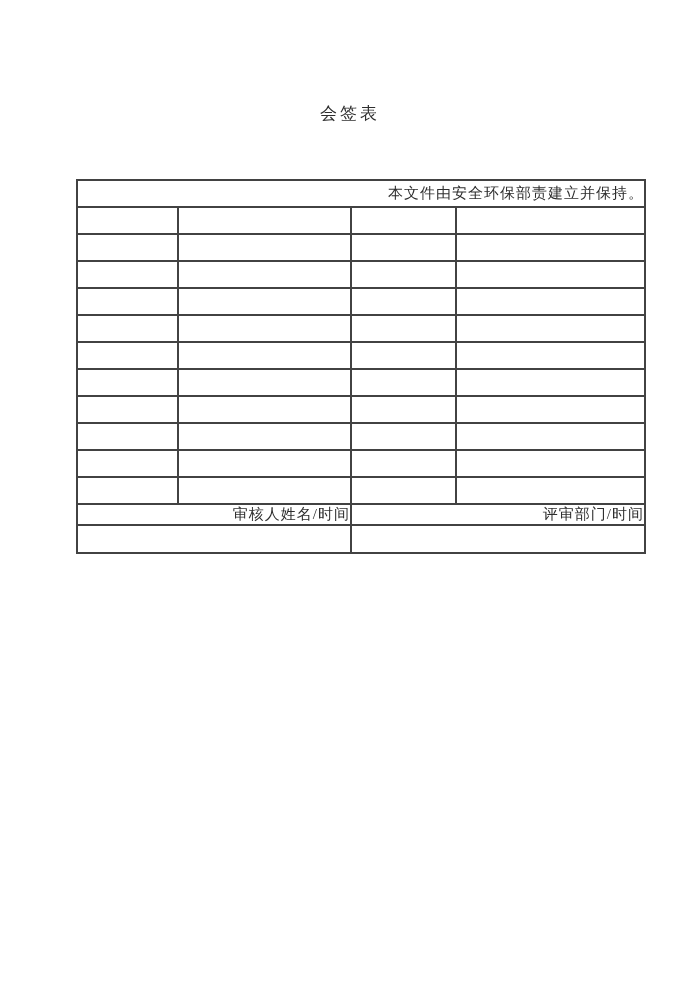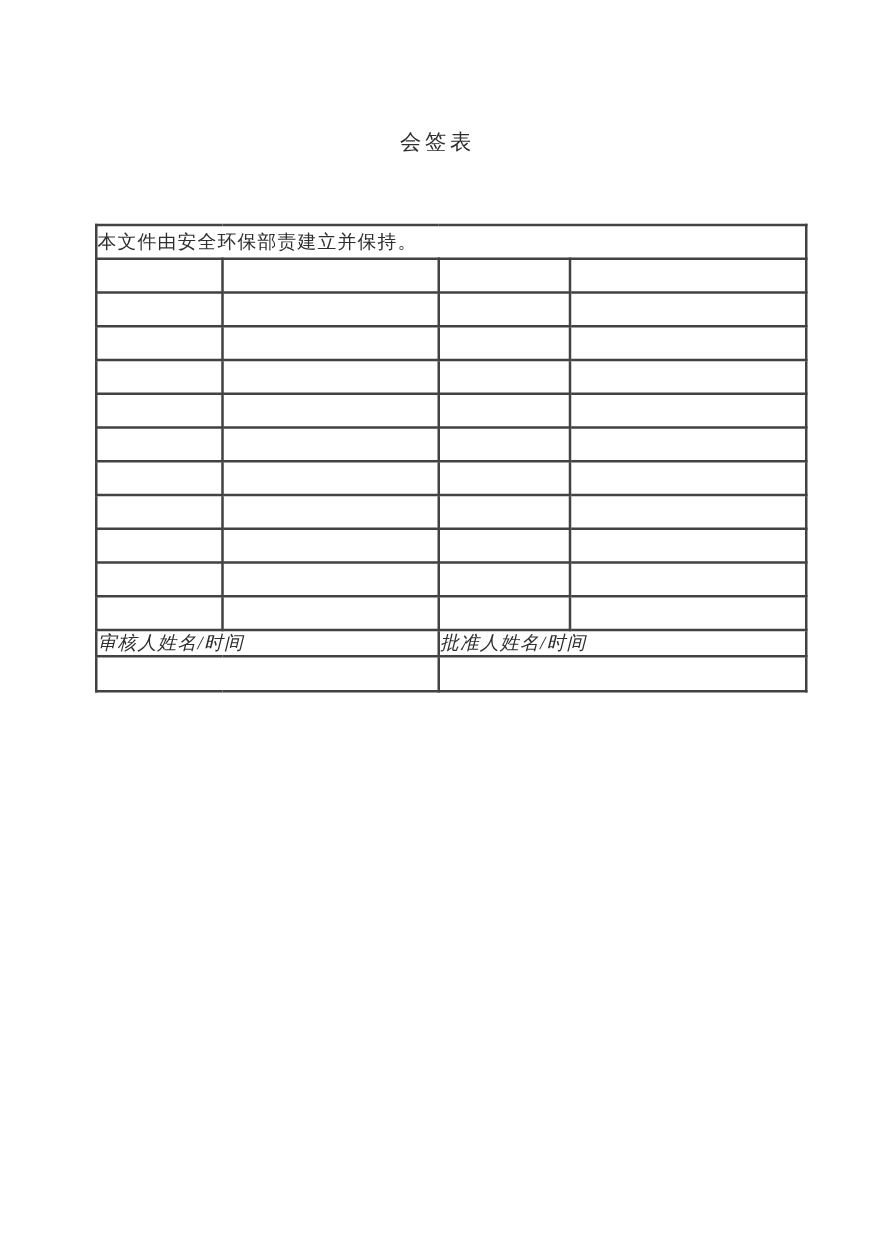--- a/index.html
+++ b/index.html
@@ -34,34 +34,34 @@
     position:absolute;
     left:76px;top:179px;
     width:568px;
     border-collapse:collapse;
     table-layout:fixed;
   }
   table.sign-table td{
     border:2px solid var(--border-color);
     font-size:15px;
     color:var(--text-color);
-    text-align:left;
+    text-align:right;
     vertical-align:middle;
     padding:0;
     height:27px;
     letter-spacing:1px;
     overflow:hidden;
     white-space:nowrap;
   }
   td.note-cell{
     text-align:left;
     padding-left:8px;
     height:21px;
   }
-  tr.footer-label-row td{height:17px;font-style:italic;}
+  tr.footer-label-row td{height:17px;}
   tr.signature-row td{height:28px;}
 </style>
 </head>
 <body>
 
 <div class="page">
 
   <div class="doc-title">会签表</div>
 
   <table class="sign-table">
@@ -137,21 +137,21 @@
           <td></td>
         </tr>
         <tr>
           <td></td>
           <td></td>
           <td></td>
           <td></td>
         </tr>
         <tr class="footer-label-row">
         <td colspan="2">审核人姓名/时间</td>
-        <td colspan="2">批准人姓名/时间</td>
+        <td colspan="2">评审部门/时间</td>
       </tr>
       <tr class="signature-row">
         <td colspan="2"></td>
         <td colspan="2"></td>
       </tr>
     </tbody>
   </table>
 
 </div>
 

